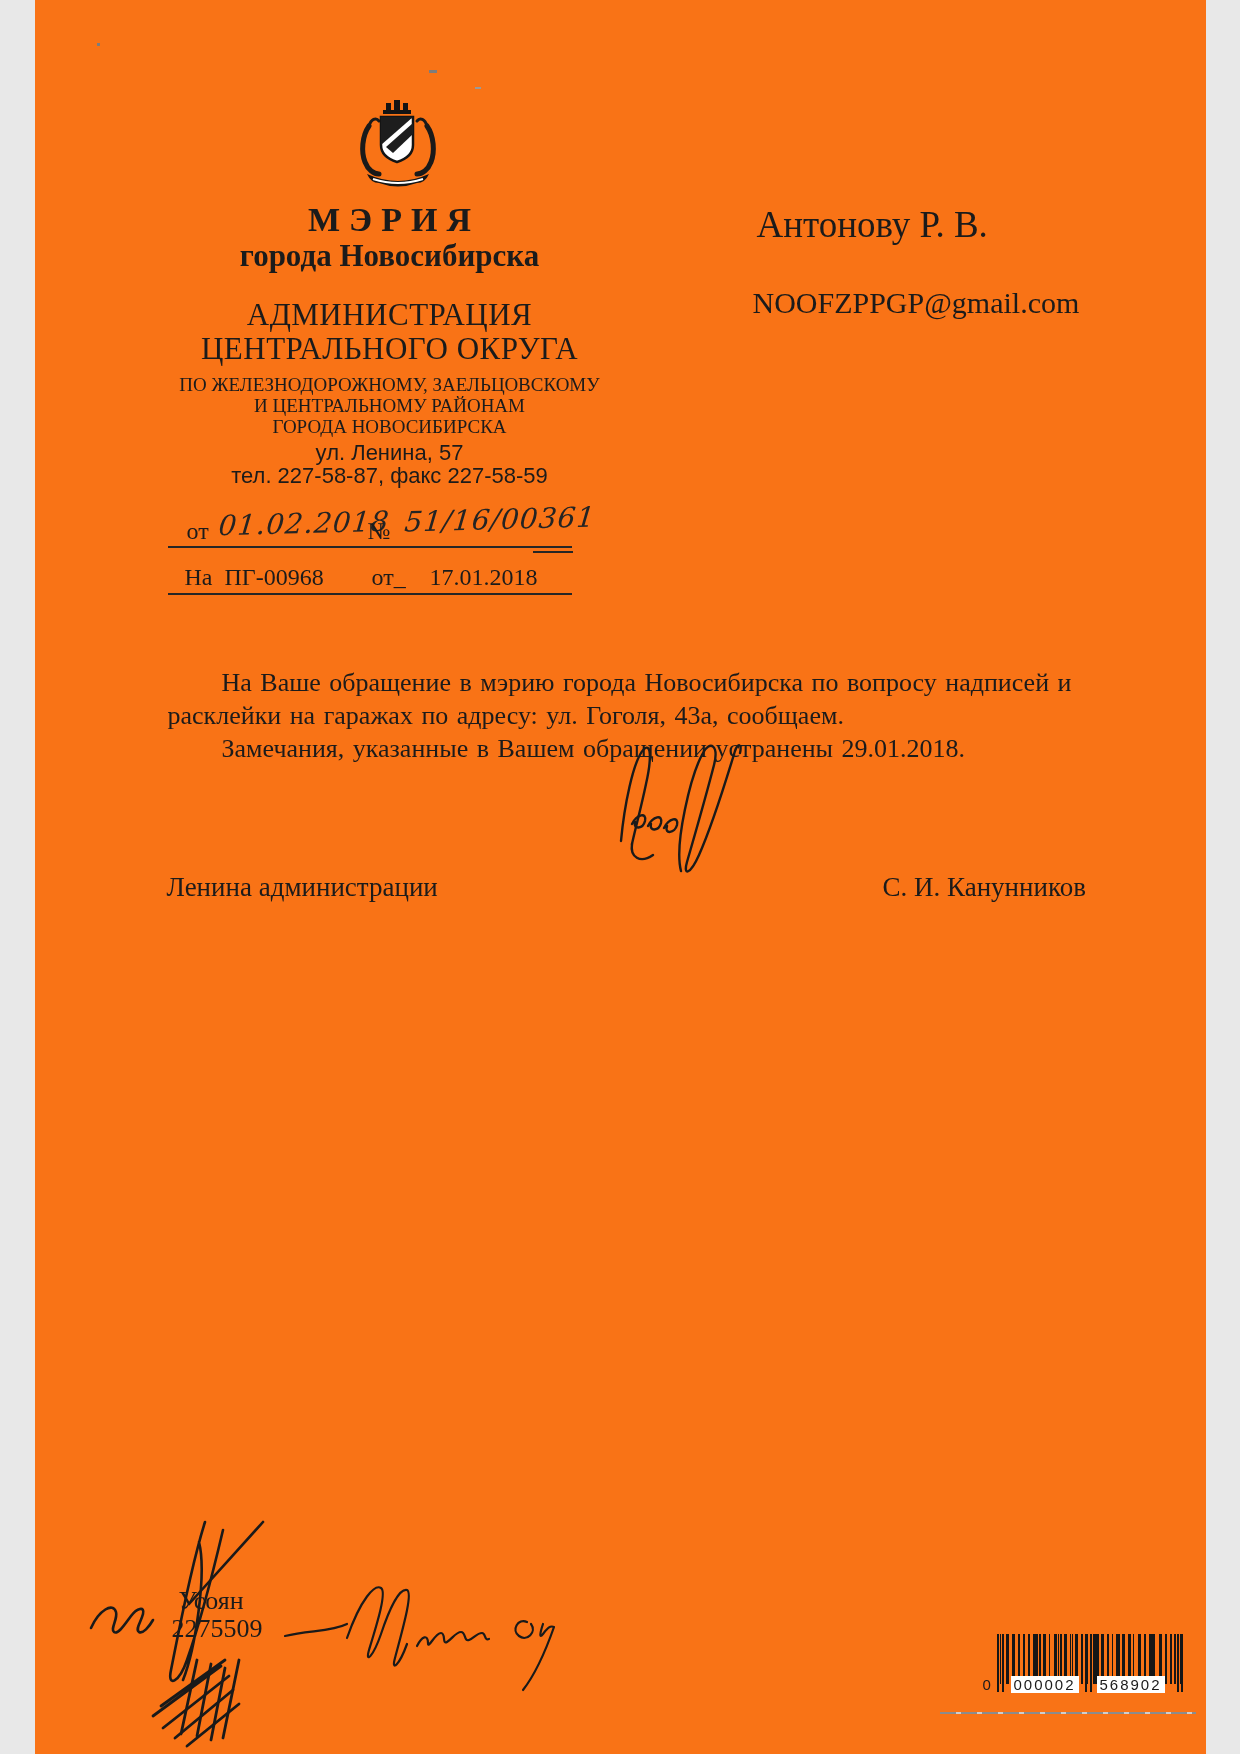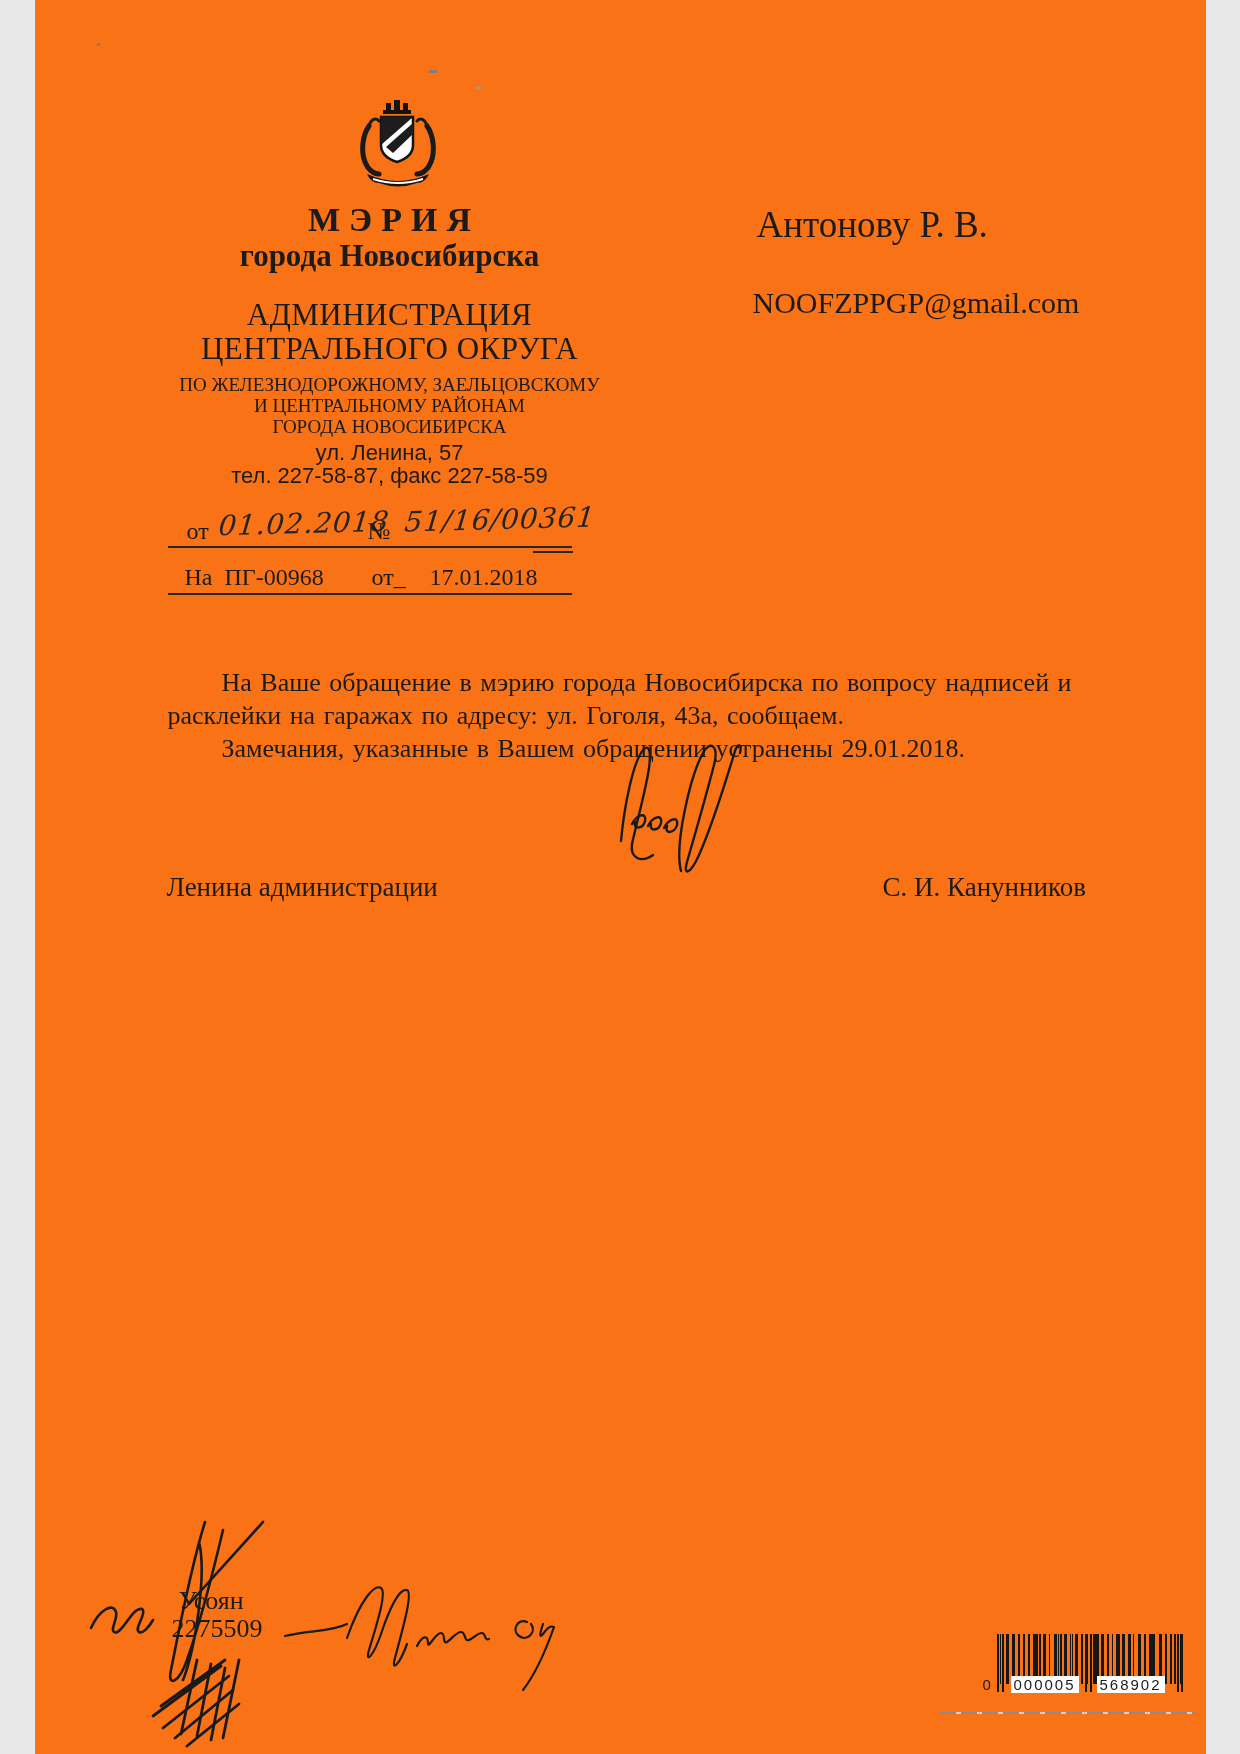--- a/index.html
+++ b/index.html
@@ -152,18 +152,18 @@
 
   <div class="barcode">
     <div class="bars"></div>
     <span class="guard" style="left:14px;"></span>
     <span class="guard" style="left:19px;"></span>
     <span class="guard" style="left:102px;"></span>
     <span class="guard" style="left:107px;"></span>
     <span class="guard" style="left:194px;"></span>
     <span class="guard" style="left:198px;"></span>
     <span class="bnum" style="left:0;padding:0;background:transparent;">0</span>
-    <span class="bnum" style="left:28px;">000005</span>
+    <span class="bnum" style="left:28px;">000002</span>
     <span class="bnum" style="left:114px;">568902</span>
   </div>
   <div class="faint-line"></div>
 
 </div>
 
 </body></html>

